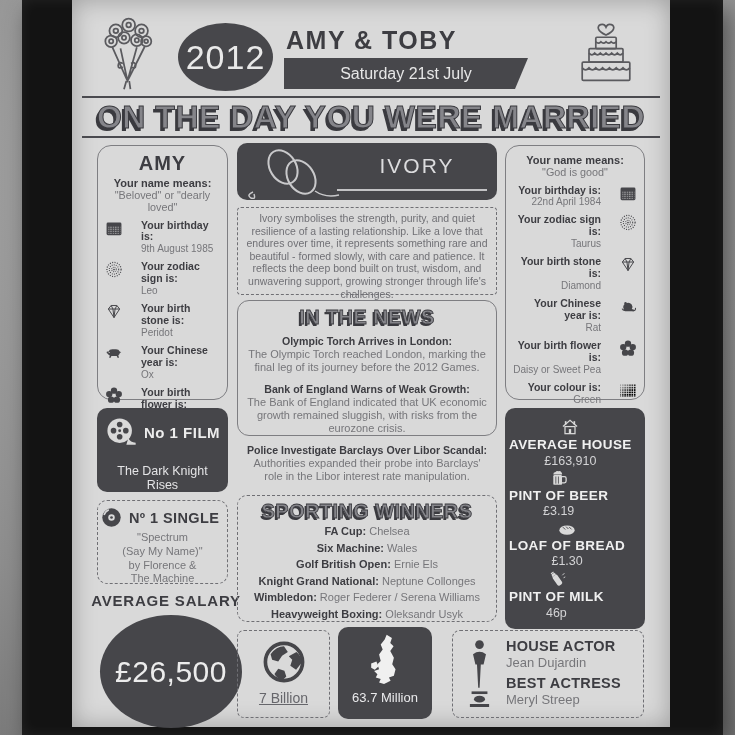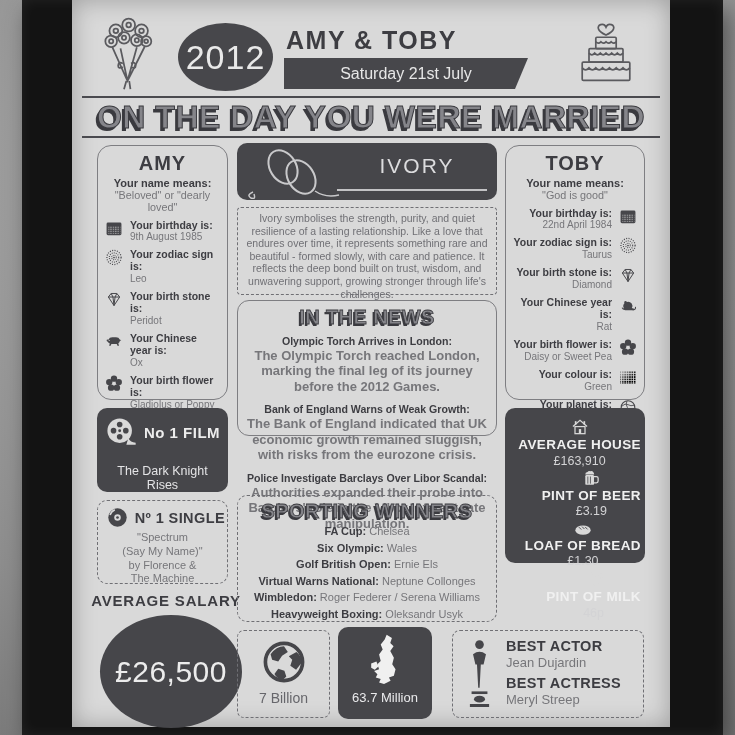--- a/index.html
+++ b/index.html
@@ -28,30 +28,30 @@
   .year-oval{left:106px;top:23px;width:95px;height:68px;border-radius:50%;background:#47474b;
              display:flex;align-items:center;justify-content:center;color:#e9e9e9;
              font-size:34px;letter-spacing:1px;}
   .couple{left:214px;top:26px;font-size:25px;font-weight:bold;color:#3d3d42;letter-spacing:1.5px;}
   .banner{left:212px;top:58px;width:244px;height:31px;background:#47474b;color:#e7e7e7;
           display:flex;align-items:center;justify-content:center;font-size:16px;
           clip-path:polygon(0 0,100% 0,calc(100% - 13px) 100%,0 100%);}
   
   .fl{font-size:10.5px;font-weight:bold;color:#3d3d42;line-height:1.14;}
   .fv{font-size:10px;color:#76767a;line-height:1.14;}
-  .fact{display:flex;gap:7px;align-items:flex-start;margin-top:6.5px;}
+  .fact{display:flex;gap:18px;align-items:flex-start;margin-top:6.5px;}
   .fact .txt{flex:1;}
   .fact svg{flex:none;width:18px;height:17px;color:#46464a;}
   .r .fact{justify-content:flex-end;}
   .r .fact .txt{text-align:right;}
   .nm-label{font-size:11px;font-weight:bold;color:#3d3d42;}
   .nm-val{font-size:10.8px;color:#76767a;}
   .colhead{font-size:20px;font-weight:bold;color:#3d3d42;letter-spacing:1px;}
   .news-h{font-size:10.6px;font-weight:bold;color:#3d3d42;line-height:1.2;}
-  .news-b{font-size:13px;color:#76767a;line-height:1.2;font-weight:bold;}
+  .news-b{font-size:11px;color:#76767a;line-height:1.2;}
   .sline{font-size:11px;line-height:1.5;color:#76767a;}
   .sline b{color:#3d3d42;}
   .price-l{font-size:13.5px;font-weight:bold;color:#f0f0f0;letter-spacing:.4px;line-height:1.15;}
   .price-v{font-size:12.5px;color:#d3d3d5;line-height:1.3;}
   .white{color:#ececec;}
   svg{display:block;}
 </style>
 </head>
 <body>
 
@@ -297,21 +297,21 @@
       <div style="display:flex;align-items:center;justify-content:center;gap:7px;">
         <svg width="32" height="32" viewBox="0 0 24 24" style="color:#d9d9d9">
             <use href="#i-reel"></use>
           </svg>
         <span class="white" style="font-size:15px;font-weight:bold;letter-spacing:.5px;">No 1 FILM</span>
       </div>
       <div class="center" style="font-size:12.5px;color:#e4e4e6;margin-top:16px;">The Dark Knight Rises</div>
     </div>
 
     <div class="abs dashbox" style="left:25px;top:500px;width:131px;height:84px;border-radius:10px;padding:5px 2px;box-sizing:border-box;">
-      <div style="display:flex;align-items:center;justify-content:flex-end;gap:6px;">
+      <div style="display:flex;align-items:center;justify-content:flex-start;gap:6px;">
         <svg width="23" height="23" viewBox="0 0 24 24" style="color:#46464a">
             <use href="#i-rec"></use>
           </svg>
         <span style="font-size:14.5px;font-weight:bold;color:#3d3d42;letter-spacing:.4px;">Nº 1 SINGLE</span>
       </div>
       <div class="center" style="font-size:11px;color:#76767a;line-height:1.25;margin-top:2px;">
         <span style="display:block">"Spectrum</span>
         <span style="display:block">(Say My Name)"</span>
         <span style="display:block">by Florence &amp;</span>
         <span style="display:block">The Machine</span>
@@ -349,29 +349,28 @@
       </div>
       <div class="center" style="margin-top:9px;">
         <div class="news-h">Police Investigate Barclays Over Libor Scandal:</div>
         <div class="news-b">Authorities expanded their probe into Barclays' role in the Libor interest rate manipulation.</div>
       </div>
     </div>
 
     <div class="abs dashbox" style="left:165px;top:495px;width:260px;height:127px;border-radius:10px;box-sizing:border-box;padding:4px 6px;">
       <div class="center lp-sm" style="font-size:20px;">SPORTING WINNERS</div>
       <div class="center sline"><b>FA Cup:</b> <span>Chelsea</span></div>
-      <div class="center sline"><b>Six Olympic:</b> <span>Wales</span></div>
+      <div class="center sline"><b>Six Machine:</b> <span>Wales</span></div>
       <div class="center sline"><b>Golf British Open:</b> <span>Ernie Els</span></div>
-      <div class="center sline"><b>Virtual Warns National:</b> <span>Neptune Collonges</span></div>
+      <div class="center sline"><b>Knight Grand National:</b> <span>Neptune Collonges</span></div>
       <div class="center sline"><b>Wimbledon:</b> <span>Roger Federer / Serena Williams</span></div>
       <div class="center sline"><b>Heavyweight Boxing:</b> <span>Oleksandr Usyk</span></div>
     </div>
 
     <div class="abs solidbox r" style="left:433px;top:145px;width:140px;height:255px;padding:6px 7px;box-sizing:border-box;">
-      <div class="center colhead">TOBY</div>
       <div class="center nm-label" style="margin-top:2px;">Your name means:</div>
       <div class="center nm-val">"God is good"</div>
 
       <div class="fact">
         <div class="txt">
             <div class="fl">Your birthday is:</div>
         <div class="fv">22nd April 1984</div>
           </div>
         <svg>
             <use href="#i-cal"></use>
@@ -426,21 +425,21 @@
         <div class="txt">
             <div class="fl">Your planet is:</div>
         <div class="fv">Venus</div>
           </div>
         <svg>
             <use href="#i-pla"></use>
           </svg>
       </div>
     </div>
 
-    <div class="abs darkbox" style="left:433px;top:408px;width:140px;height:155px;box-sizing:border-box;padding:9px 4px;display:flex;flex-direction:column;align-items:flex-end;justify-content:space-between;color:#d9d9d9;">
+    <div class="abs darkbox" style="left:433px;top:408px;width:140px;height:221px;box-sizing:border-box;padding:9px 4px;display:flex;flex-direction:column;align-items:flex-start;justify-content:space-between;color:#d9d9d9;">
       <div class="center">
         <svg width="22" height="20" viewBox="0 0 24 24" style="margin:0 auto">
             <use href="#i-house"></use>
           </svg>
         <div class="price-l">AVERAGE HOUSE</div>
         <div class="price-v">£163,910</div>
       </div>
       <div class="center">
         <svg width="20" height="19" viewBox="0 0 24 24" style="margin:0 auto">
             <use href="#i-beer"></use>
@@ -461,36 +460,36 @@
           </svg>
         <div class="price-l">PINT OF MILK</div>
         <div class="price-v">46p</div>
       </div>
     </div>
 
     <div class="abs dashbox center" style="left:165px;top:630px;width:93px;height:88px;border-radius:7px;box-sizing:border-box;padding-top:8px;">
       <svg width="46" height="46" viewBox="0 0 24 24" style="margin:0 auto;color:#46464a">
           <use href="#i-globe"></use>
         </svg>
-      <div style="font-size:14px;color:#66666b;margin-top:5px;">7 Billion</div>
+      <div style="font-size:14px;color:#66666b;margin-top:5px;text-decoration:underline;">7 Billion</div>
     </div>
 
     <div class="abs darkbox center" style="left:266px;top:627px;width:94px;height:92px;box-sizing:border-box;padding-top:6px;">
       <svg width="40" height="56" viewBox="0 0 24 34" style="margin:0 auto;color:#f0f0f0">
           <use href="#i-uk"></use>
         </svg>
       <div style="font-size:13px;color:#eaeaec;margin-top:1px;">63.7 Million</div>
     </div>
 
     <div class="abs dashbox" style="left:380px;top:630px;width:192px;height:88px;border-radius:8px;box-sizing:border-box;padding:7px 8px 0 14px;display:flex;gap:14px;">
       <svg width="25" height="72" viewBox="0 0 20 60" style="color:#46464a;flex:none;">
           <use href="#i-oscar"></use>
         </svg>
       <div>
-        <div style="font-size:14.5px;font-weight:bold;color:#3d3d42;letter-spacing:.3px;">BEST ACTOR</div>
+        <div style="font-size:14.5px;font-weight:bold;color:#3d3d42;letter-spacing:.3px;">HOUSE ACTOR</div>
         <div style="font-size:13px;color:#76767a;margin:1px 0 5px;">Jean Dujardin</div>
         <div style="font-size:14.5px;font-weight:bold;color:#3d3d42;letter-spacing:.3px;">BEST ACTRESS</div>
         <div style="font-size:13px;color:#76767a;margin-top:1px;">Meryl Streep</div>
       </div>
     </div>
 
   </div>
 </div>
 
 </body></html>

